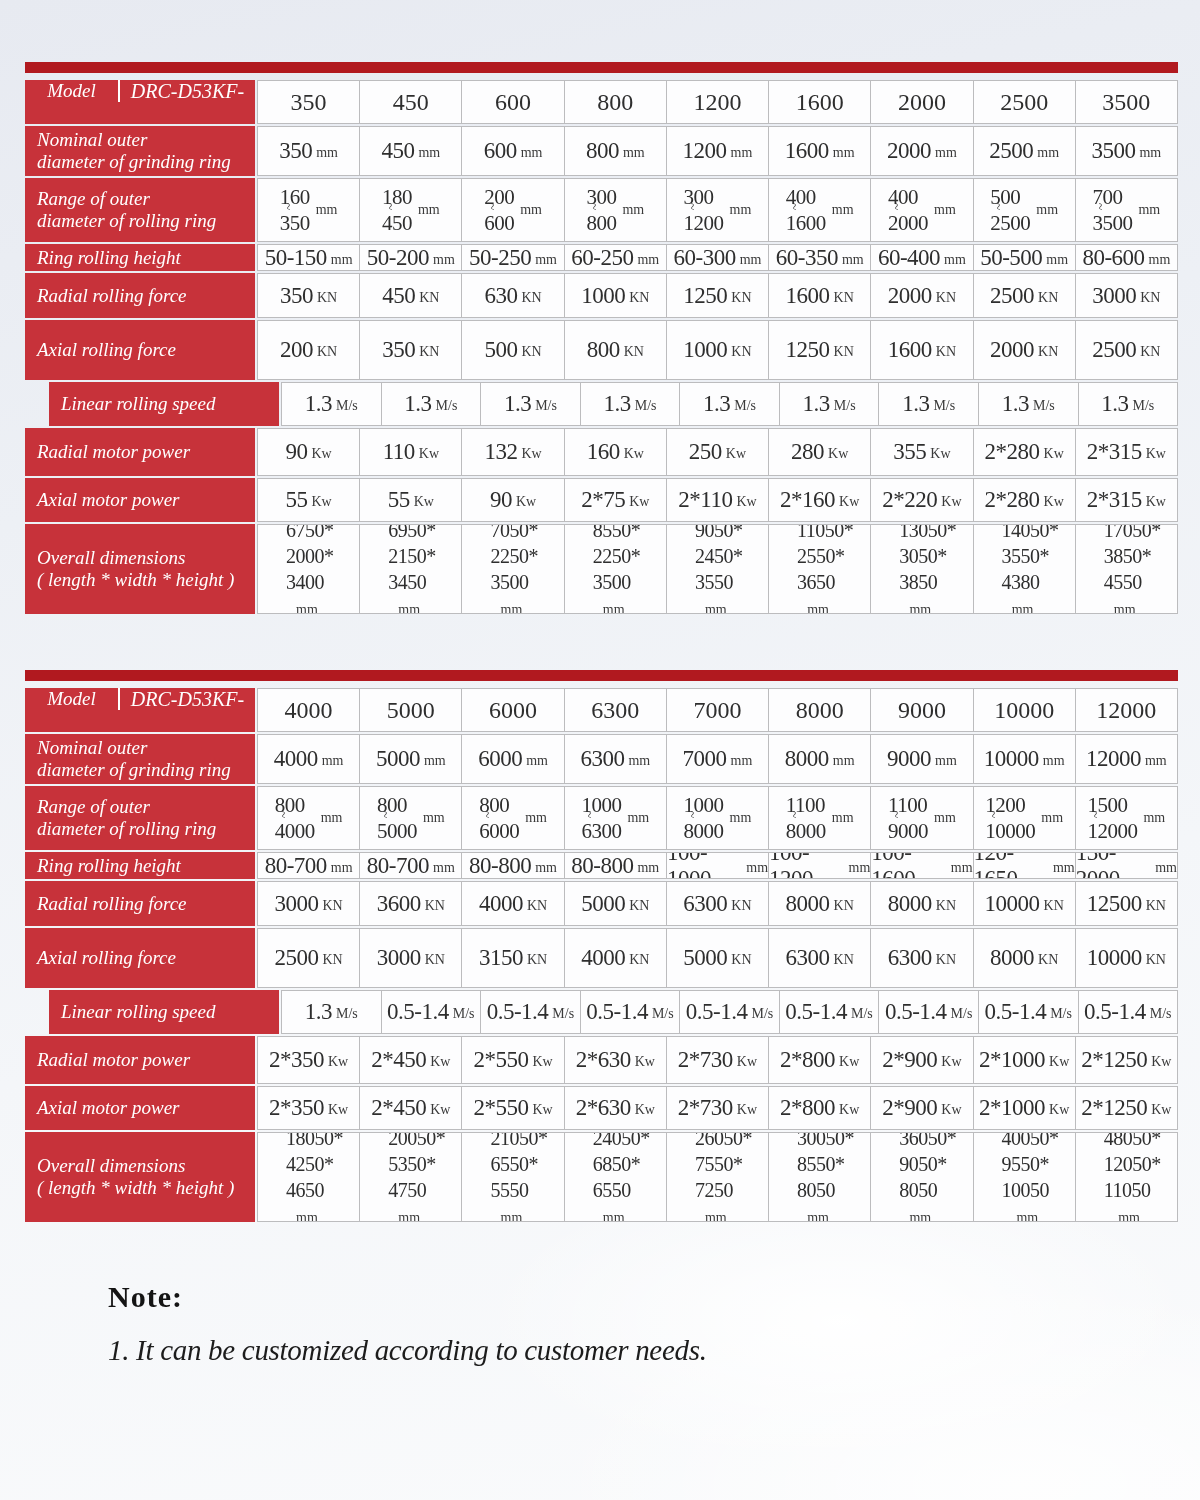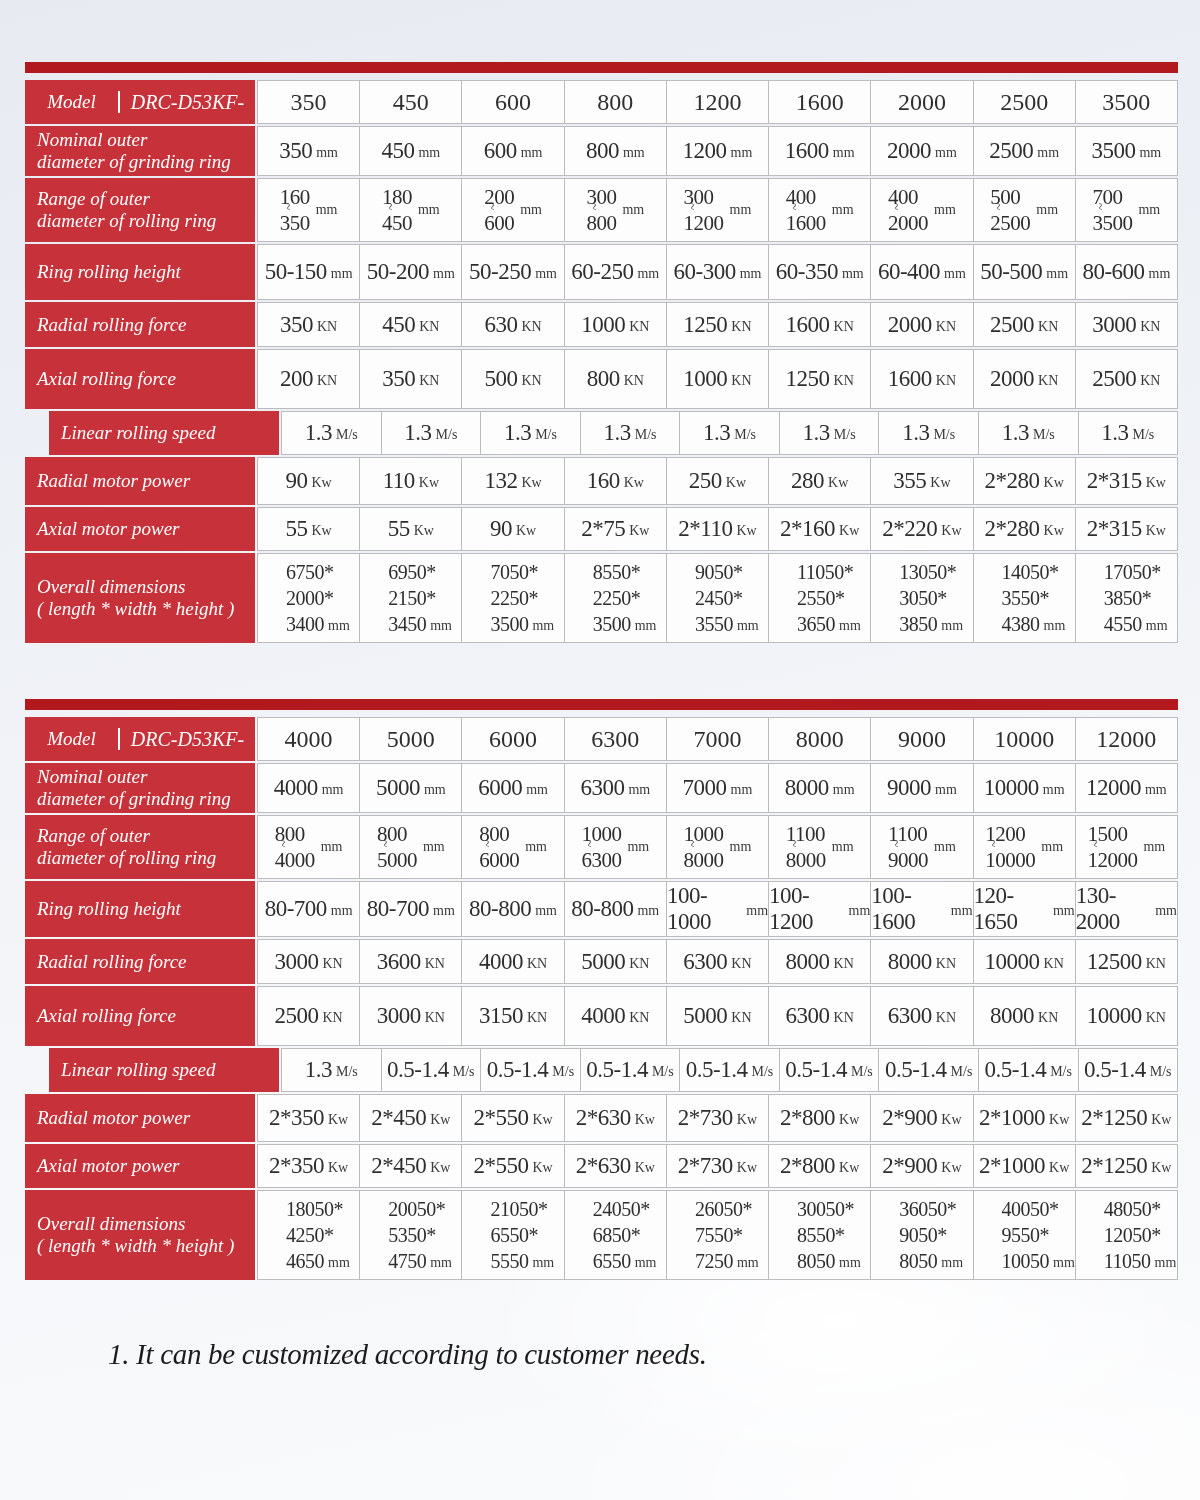--- a/index.html
+++ b/index.html
@@ -23,40 +23,40 @@
     height:11px; width:100%;
     background:var(--bar,#b1191f);
     margin-bottom:7px;
   }
   .rows{ width:100%; }
   .trow{ display:flex; margin-bottom:2px; }
   
   .rows .trow:nth-child(1){ height:44px; }
   .rows .trow:nth-child(2){ height:50px; }
   .rows .trow:nth-child(3){ height:64px; }
-  .rows .trow:nth-child(4){ height:56px; }
+  .rows .trow:nth-child(4){ height:27px; }
   .rows .trow:nth-child(5){ height:45px; }
   .rows .trow:nth-child(6){ height:60px; }
   .rows .trow:nth-child(7){ height:44px;padding-left:24px; }
   .rows .trow:nth-child(8){ height:48px; }
   .rows .trow:nth-child(9){ height:44px; }
   .rows .trow:nth-child(10){ height:90px; }
 
   .lab{
     width:230px; flex:0 0 230px;
     background:var(--red,#c7323a);
     color:#fff;
     font-style:italic;
     font-size:19px;
     display:flex; flex-direction:column; justify-content:center;
     padding-left:12px;
     margin-right:2px;
     line-height:22px;
   }
-  .lab-model{ flex-direction:row; padding-left:0; align-items:center; }
+  .lab-model{ flex-direction:row; padding-left:0; align-items:flex-start; }
   .lab-m1{
     width:95px; display:flex; align-items:center; justify-content:center;
     border-right:2px solid #fff; font-size:19px;
   }
   .lab-m2{ flex:1; display:flex; align-items:center; justify-content:center; font-size:20px; }
 
   .cell{
     flex:1 1 0;
     background:#fdfdfe;
     border:1px solid #bcbcbe;
@@ -71,21 +71,21 @@
   .runit{ transform:translateY(0); margin-left:6px; }
 
   .rng{ display:flex; flex-direction:column; align-items:flex-start; line-height:19px; }
   .rnum{ font-size:21px; letter-spacing:-0.5px; }
   .tilde{
     display:block; font-size:13px; line-height:7px; height:7px;
     transform:rotate(90deg); transform-origin:8px 4px; color:#2e2e2e;
   }
   .dims{ display:flex; flex-direction:column; align-items:flex-start; width:100%; padding-left:28px; line-height:26px; }
   .dline{ font-size:20px; letter-spacing:-0.5px; }
-  .dline-last{ display:flex; align-items:center; }
+  .dline-last{ display:flex; align-items:center;flex-direction:column; }
   .dnum{ font-size:20px; letter-spacing:-0.5px; }
 
   .gap-between{ height:54px; }
 
   .note{ margin:58px 0 0 83px; color:#141414; }
   .note-title{ font-size:30px; font-weight:bold; letter-spacing:1px; }
   .note-item{ font-size:29px; font-style:italic; margin-top:20px; color:#1c1c1c; letter-spacing:-0.3px; }
 </style>
 </head>
 <body>
@@ -1098,16 +1098,17 @@
                 <span class="dnum">11050</span>
                 <span class="unit">mm</span>
               </div>
             </div>
           </div>
         </div>
       </div>
   </div>
 
   <div class="note">
+    <div class="note-title">Note:</div>
     <div class="note-item">1. It can be customized according to customer needs.</div>
   </div>
 
 </div>
 
 </body></html>

